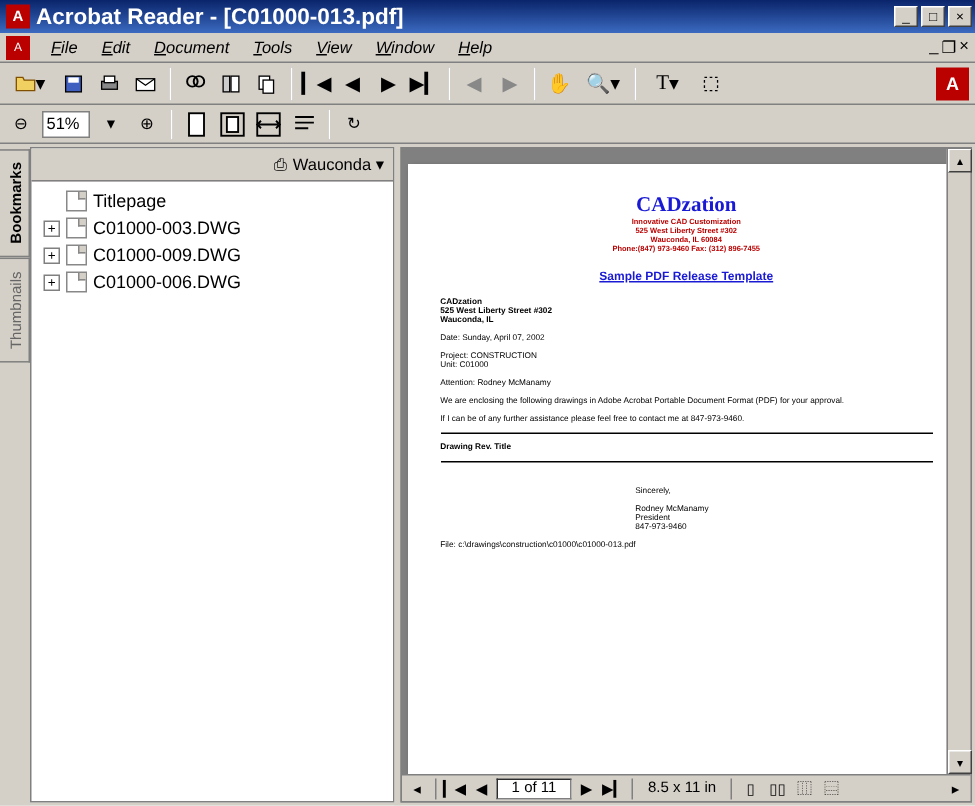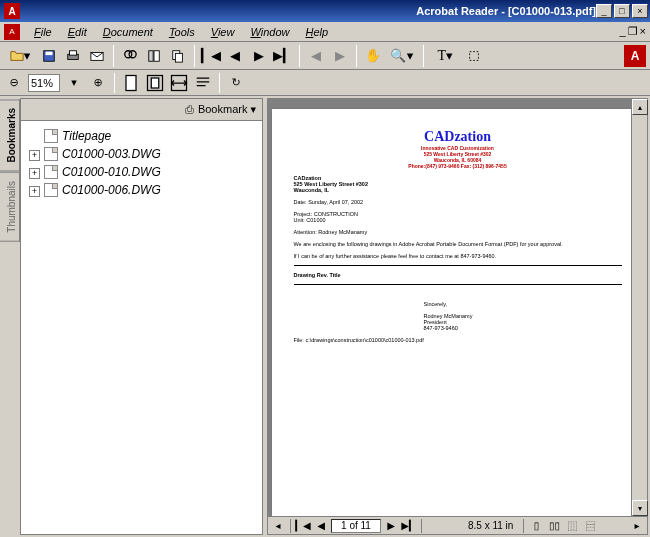--- a/index.html
+++ b/index.html
@@ -1,21 +1,21 @@
 <!DOCTYPE html>
 <html><head>
 <meta charset="utf-8">
 <style>
 * { box-sizing: border-box; margin: 0; padding: 0; font-family: "Tahoma", "Arial", sans-serif; }
 body { background: #fff; width: 650px; height: 537px; overflow: hidden; }
 
 
 .titlebar { height: 22px; background: linear-gradient(#0a246a, #3b6ac0); display: flex; align-items: center; padding: 0 2px; }
 .titlebar .app-icon { width: 16px; height: 16px; background: #b00; margin: 0 4px 0 2px; display: inline-flex; align-items: center; justify-content: center; color: #fff; font-size: 10px; font-weight: bold; }
-.titlebar .title-text { color: #fff; font-size: 11px; font-weight: bold; flex: 1; text-align: right; }
+.titlebar .title-text { color: #fff; font-size: 15px; font-weight: bold; flex: 1; }
 .titlebar .win-buttons { display: flex; gap: 2px; }
 .titlebar .win-btn { width: 16px; height: 14px; background: #d4d0c8; border: 1px solid #fff; border-right-color: #404040; border-bottom-color: #404040; font-size: 9px; display: flex; align-items: center; justify-content: center; cursor: pointer; }
 
 
 .menubar { height: 20px; background: #d4d0c8; border-bottom: 1px solid #808080; display: flex; align-items: center; padding: 0 2px; font-size: 11px; }
 .menubar .doc-icon { width: 16px; height: 16px; background: #b00; margin: 0 6px 0 2px; display: inline-flex; align-items:center; justify-content:center; color:#fff; font-size:8px; }
 .menubar .menu-item { padding: 2px 8px; cursor: pointer; font-style: italic; }
 .menubar .menu-item u { text-decoration: underline; }
 
 
@@ -37,21 +37,21 @@
 
 
 .sidetabs { width: 20px; background: #d4d0c8; display: flex; flex-direction: column; padding-top: 3px; }
 .vtab { writing-mode: vertical-lr; transform: rotate(180deg); font-size: 10px; font-weight: bold; padding: 8px 2px; border: 1px solid #808080; border-right: none; background: #d4d0c8; margin-bottom: 1px; cursor: pointer; text-align: center; }
 .vtab.inactive { font-weight: normal; color: #666; }
 
 
 .panel { width: 243px; background: #fff; border: 1px solid #808080; margin: 2px 0 2px 0; display: flex; flex-direction: column; }
 .panel-head { height: 22px; background: #d4d0c8; border-bottom: 1px solid #808080; display: flex; align-items: center; justify-content: flex-end; padding: 0 6px; font-size: 11px; gap: 4px; }
 .panel-body { flex: 1; overflow: auto; padding: 4px 2px; }
-.tree-item { display: flex; align-items: flex-end; height: 18px; font-size: 12px; padding-left: 6px; gap: 2px; font-style: italic; }
+.tree-item { display: flex; align-items: center; height: 18px; font-size: 12px; padding-left: 6px; gap: 2px; }
 .tree-item .expand { width: 11px; height: 11px; border: 1px solid #808080; background: #fff; font-size: 9px; line-height: 9px; text-align: center; cursor: pointer; }
 .tree-item .spacer { width: 11px; }
 .tree-item .page-icon { width: 14px; height: 14px; background: #fff; border: 1px solid #888; position: relative; margin: 0 2px; }
 .tree-item .page-icon::after { content: ""; position: absolute; top: 0; right: 0; width: 4px; height: 4px; background: #d4d0c8; border-left: 1px solid #888; border-bottom: 1px solid #888; }
 
 
 .splitter { width: 4px; background: #d4d0c8; cursor: ew-resize; }
 
 
 .docarea { flex: 1; border: 1px solid #808080; margin: 2px 2px 2px 0; background: #808080; position: relative; display: flex; flex-direction: column; }
@@ -62,21 +62,21 @@
 .page .subtitle { text-align: center; color: #1a1ad4; font-weight: bold; text-decoration: underline; font-size: 8px; margin: 10px 0; }
 .page .section { margin: 6px 0; font-size: 5.5px; }
 .page .bold { font-weight: bold; }
 .page hr { border: none; border-top: 1px solid #000; margin: 2px 0; }
 .page .sig { margin-left: 130px; margin-top: 16px; font-size: 5.5px; }
 
 
 .docstatus { height: 18px; background: #d4d0c8; border-top: 1px solid #808080; display: flex; align-items: center; font-size: 10px; padding: 0 2px; gap: 2px; }
 .docstatus .btn { width: 16px; height: 14px; display: flex; align-items: center; justify-content: center; cursor: pointer; }
 .docstatus .page-field { width: 50px; height: 14px; background: #fff; border: 1px inset #808080; text-align: center; }
-.docstatus .dim { padding: 0 6px; margin-left: 36px; }
+.docstatus .dim { padding: 0 6px; }
 .docstatus .sep { width: 1px; height: 14px; background: #808080; margin: 0 2px; }
 
 
 .sb-v { position: absolute; right: 0; top: 0; bottom: 18px; width: 16px; background: #d4d0c8; border-left: 1px solid #808080; }
 .sb-v .arrow, .sb-h .arrow { width: 16px; height: 16px; background: #d4d0c8; border: 1px solid #fff; border-right-color:#404040; border-bottom-color:#404040; font-size:8px; display:flex; align-items:center; justify-content:center; cursor:pointer; }
 .sb-v .arrow.bot { position: absolute; bottom: 0; }
 
 </style>
 </head>
 <body>
@@ -206,56 +206,57 @@
 <div class="main">
 
   <div class="sidetabs">
     <div class="vtab">Bookmarks</div>
     <div class="vtab inactive">Thumbnails</div>
   </div>
 
   <div class="panel">
     <div class="panel-head">
       <span>⎙</span>
-      <span><span>Bookmark</span> ▾</span>
+      <span><span>Wauconda</span> ▾</span>
     </div>
     <div class="panel-body">
       <div class="tree-item">
         <span class="spacer"></span>
         <span class="page-icon"></span>
         <span>Titlepage</span>
       </div>
       <div class="tree-item">
         <span class="expand">+</span>
         <span class="page-icon"></span>
         <span>C01000-003.DWG</span>
       </div>
       <div class="tree-item">
         <span class="expand">+</span>
         <span class="page-icon"></span>
-        <span>C01000-010.DWG</span>
+        <span>C01000-009.DWG</span>
       </div>
       <div class="tree-item">
         <span class="expand">+</span>
         <span class="page-icon"></span>
         <span>C01000-006.DWG</span>
       </div>
     </div>
   </div>
 
   <div class="splitter"></div>
 
   <div class="docarea">
     <div class="doc-scroll">
       <div class="page">
         <div class="brand">CADzation</div>
         <div class="sub">Innovative CAD Customization</div>
         <div class="sub">525 West Liberty Street #302</div>
         <div class="sub">Wauconda, IL 60084</div>
         <div class="sub">Phone:(847) 973-9460 Fax: (312) 896-7455</div>
+        <div class="subtitle">Sample PDF Release Template</div>
         <div class="section bold">
           <div>CADzation</div>
           <div>525 West Liberty Street #302</div>
           <div>Wauconda, IL</div>
         </div>
         <div class="section">Date: Sunday, April 07, 2002</div>
         <div class="section">
           <span>Project:</span> <span>CONSTRUCTION</span><br>
           <span>Unit:</span> <span>C01000</span>
         </div>

